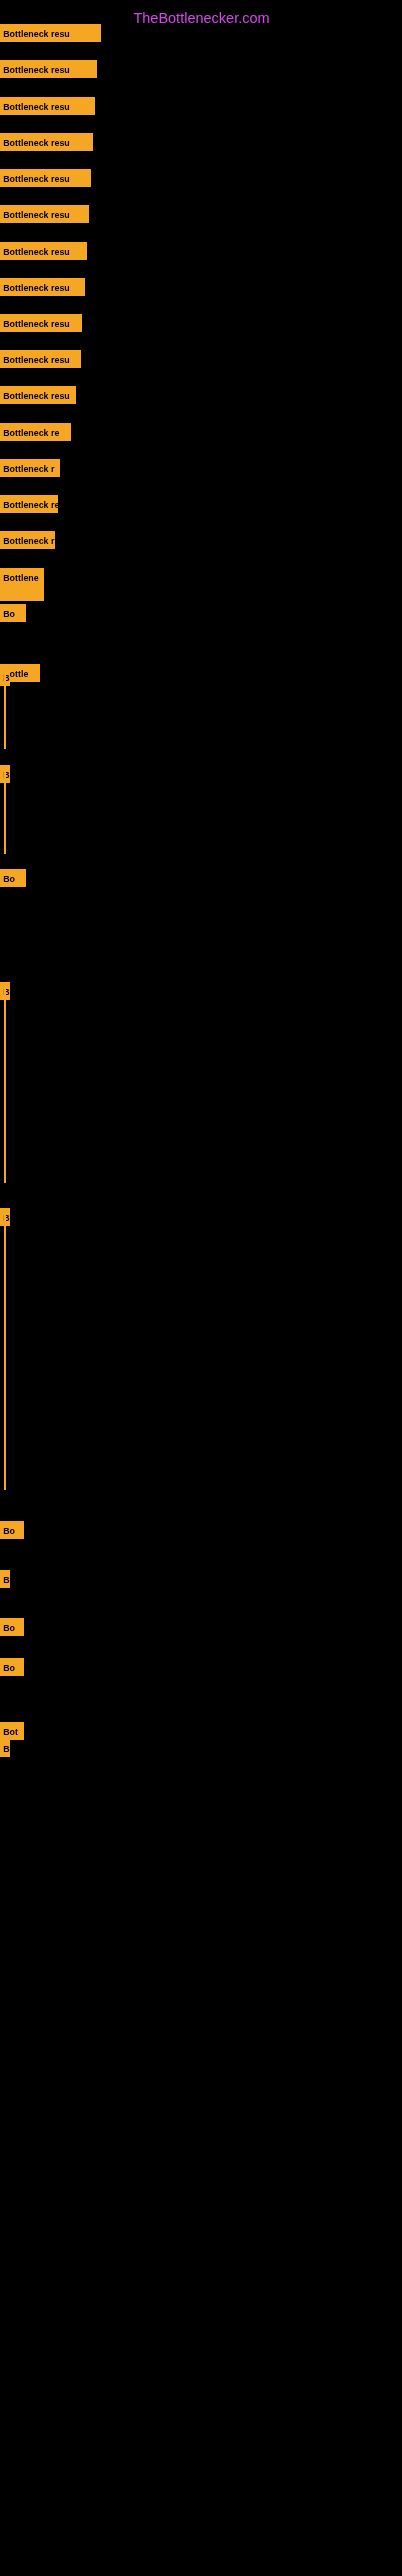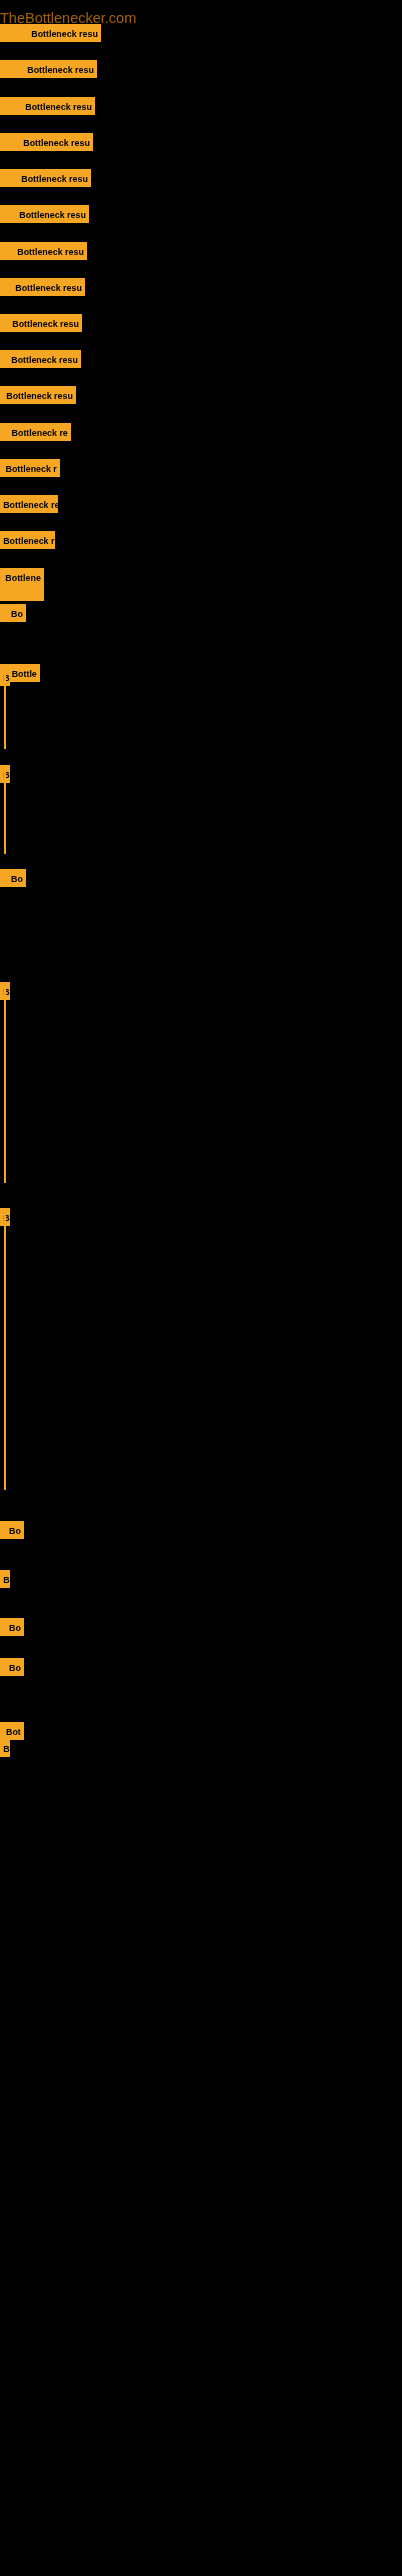--- a/index.html
+++ b/index.html
@@ -11,33 +11,33 @@
     body {
       background-color: #000000;
       font-family: Arial, sans-serif;
       width: 403px;
       min-height: 2576px;
       position: relative;
       overflow-x: hidden;
     }
 
     .site-title {
-      color: #a16207;
+      color: #d946ef;
       font-size: 14.5px;
+      text-align: center;
       padding: 6.4px 0;
       position: absolute;
       top: 4px;
       left: 0;
       right: 0;
     }
 
     .bar-container {
       position: absolute;
       left: 0;
-      text-align: right;
     }
 
     .bar-label {
       background-color: #f5a623;
       color: #000000;
       font-size: 8.9px;
       font-weight: bold;
       padding: 1.6px 3.2px;
       white-space: nowrap;
       overflow: hidden;

